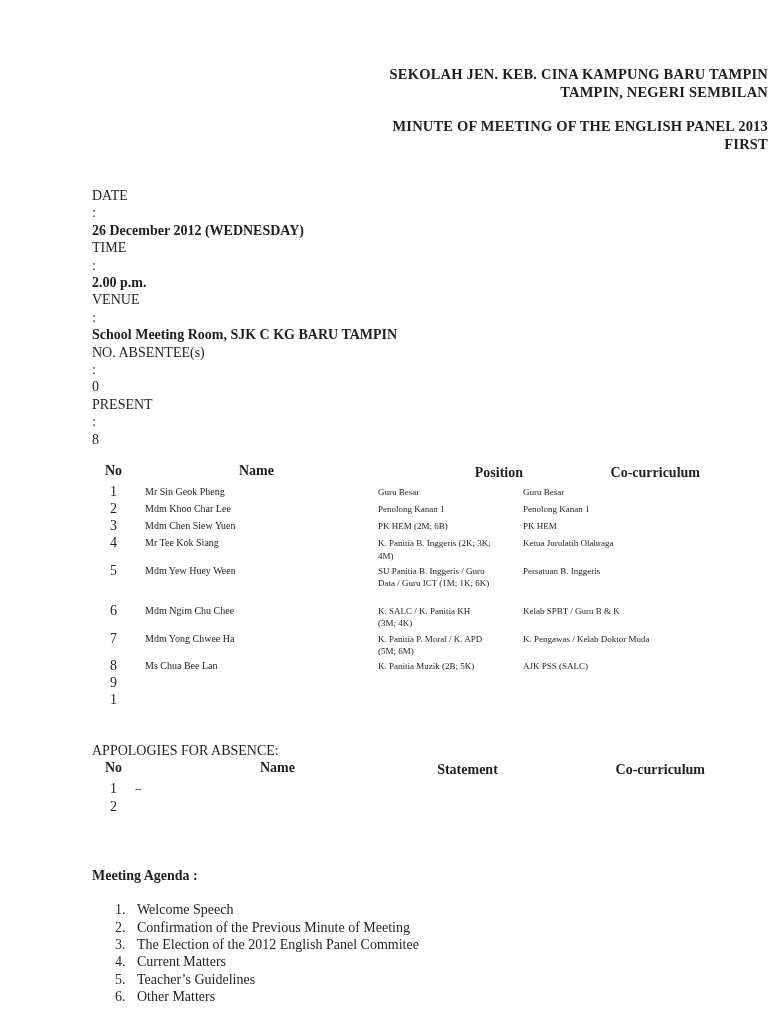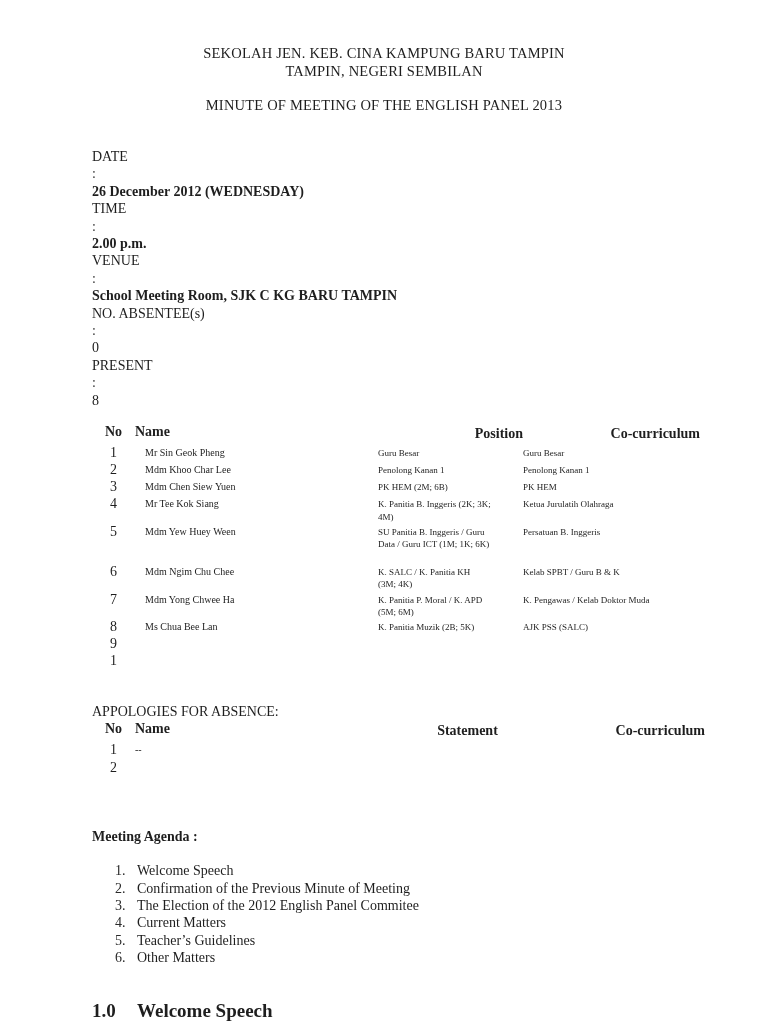--- a/index.html
+++ b/index.html
@@ -8,23 +8,23 @@
     width: 768px;
     height: 1024px;
     background: #ffffff;
     font-family: "Liberation Serif", "DejaVu Serif", serif;
     color: #1e1e1e;
     overflow: hidden;
   }
 
   
   .doc-header {
-    margin-top: 44px;
-    text-align: center;
-    font-weight: normal;
+    margin-top: 65px;
+    text-align: right;
+    font-weight: bold;
     font-size: 14.5px;
     line-height: 18px;
     letter-spacing: 0.2px;
   }
   .doc-title { margin-top: 16px; }
 
   
   .meta { margin: 34px 0 0 92px; font-size: 14px; line-height: 17.4px; }
   .meta-row { display: flex; flex-direction: column; }
   .meta-label { width: 138px; }
@@ -32,21 +32,21 @@
   .meta-row:nth-child(-n+3) .meta-value { font-weight: bold; }
 
   
   table { border-collapse: collapse; table-layout: fixed; }
   th, td { padding: 0; vertical-align: top; text-align: left; font-weight: normal; }
   th { font-weight: bold; }
 
   .present-table { margin: 14px 0 0 92px; width: 608px; }
   .present-table th { font-size: 14px; line-height: 17px; padding-bottom: 2px; }
   .h-no, .c-no { text-align: center; }
-  .h-name { text-align: left; }
+  .h-name { text-align: center; }
   .h-pos, .h-co { font-size: 9px; text-align: right; padding-top: 2px; line-height: 12px; }
   .c-no { font-size: 14px; line-height: 17px; }
   .c-name { font-size: 10px; line-height: 17px; padding-left: 10px; }
   .c-pos, .c-co {
     font-size: 9px;
     line-height: 12.4px;
     padding-top: 3px;
     padding-right: 8px;
     white-space: pre-line;
   }
@@ -74,20 +74,21 @@
 </head>
 <body>
 
 <div class="page">
 
   <div class="doc-header">
     <div>SEKOLAH JEN. KEB. CINA KAMPUNG BARU TAMPIN</div>
     <div>TAMPIN, NEGERI SEMBILAN</div>
     <div class="doc-title">
       <div>MINUTE OF MEETING OF THE ENGLISH PANEL 2013</div>
+      <div>FIRST</div>
     </div>
   </div>
 
   <div class="meta">
 
       <div class="meta-row">
         <span class="meta-label">DATE</span>
         <span class="meta-colon">:</span>
         <span class="meta-value">26 December 2012 (WEDNESDAY)</span>
       </div>

